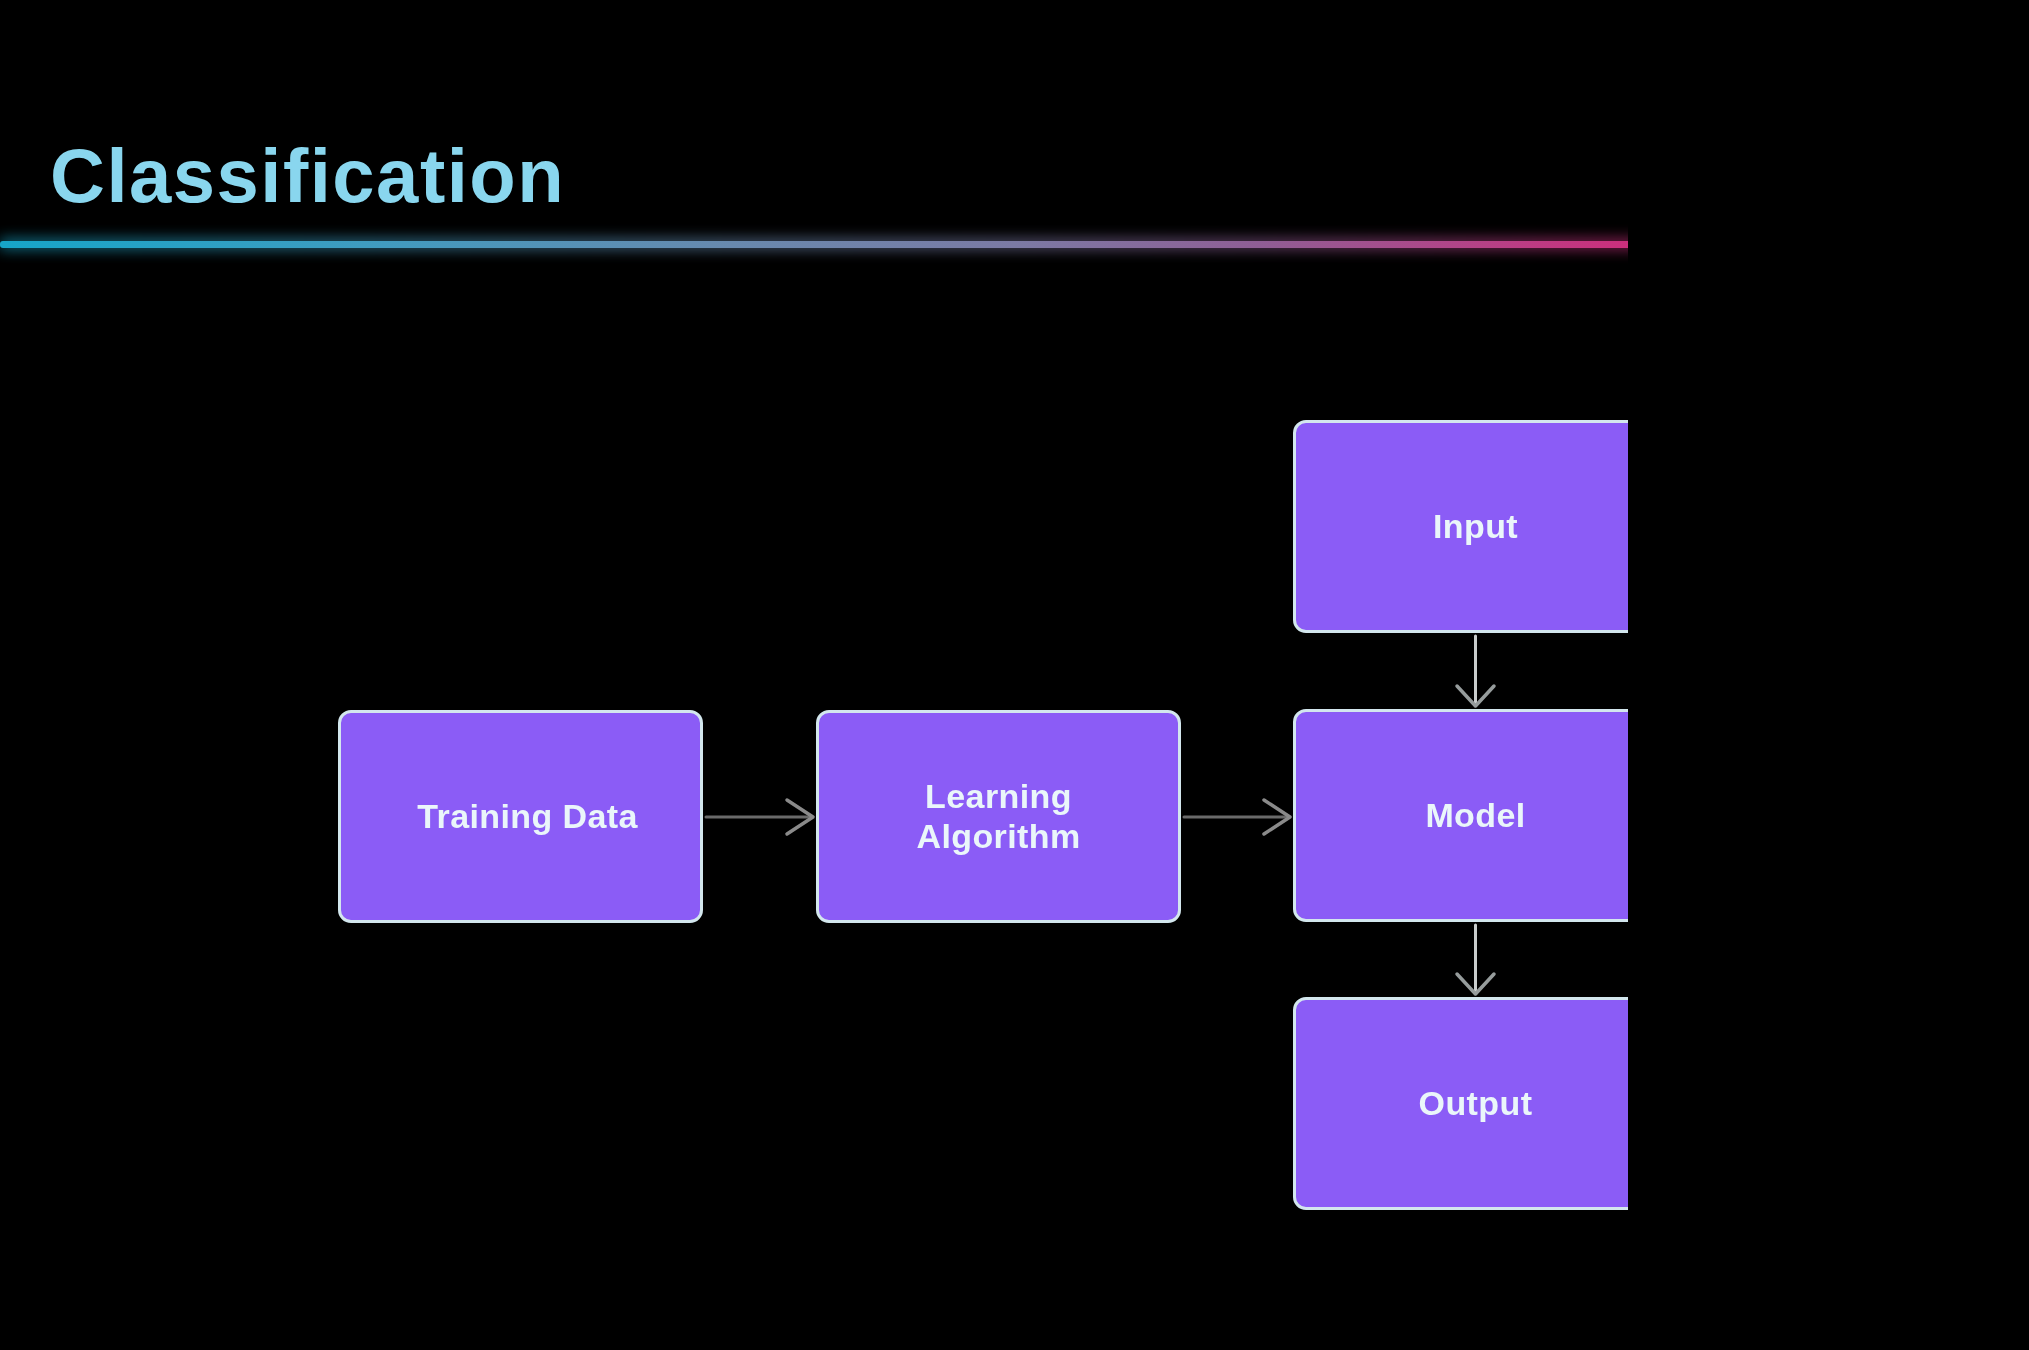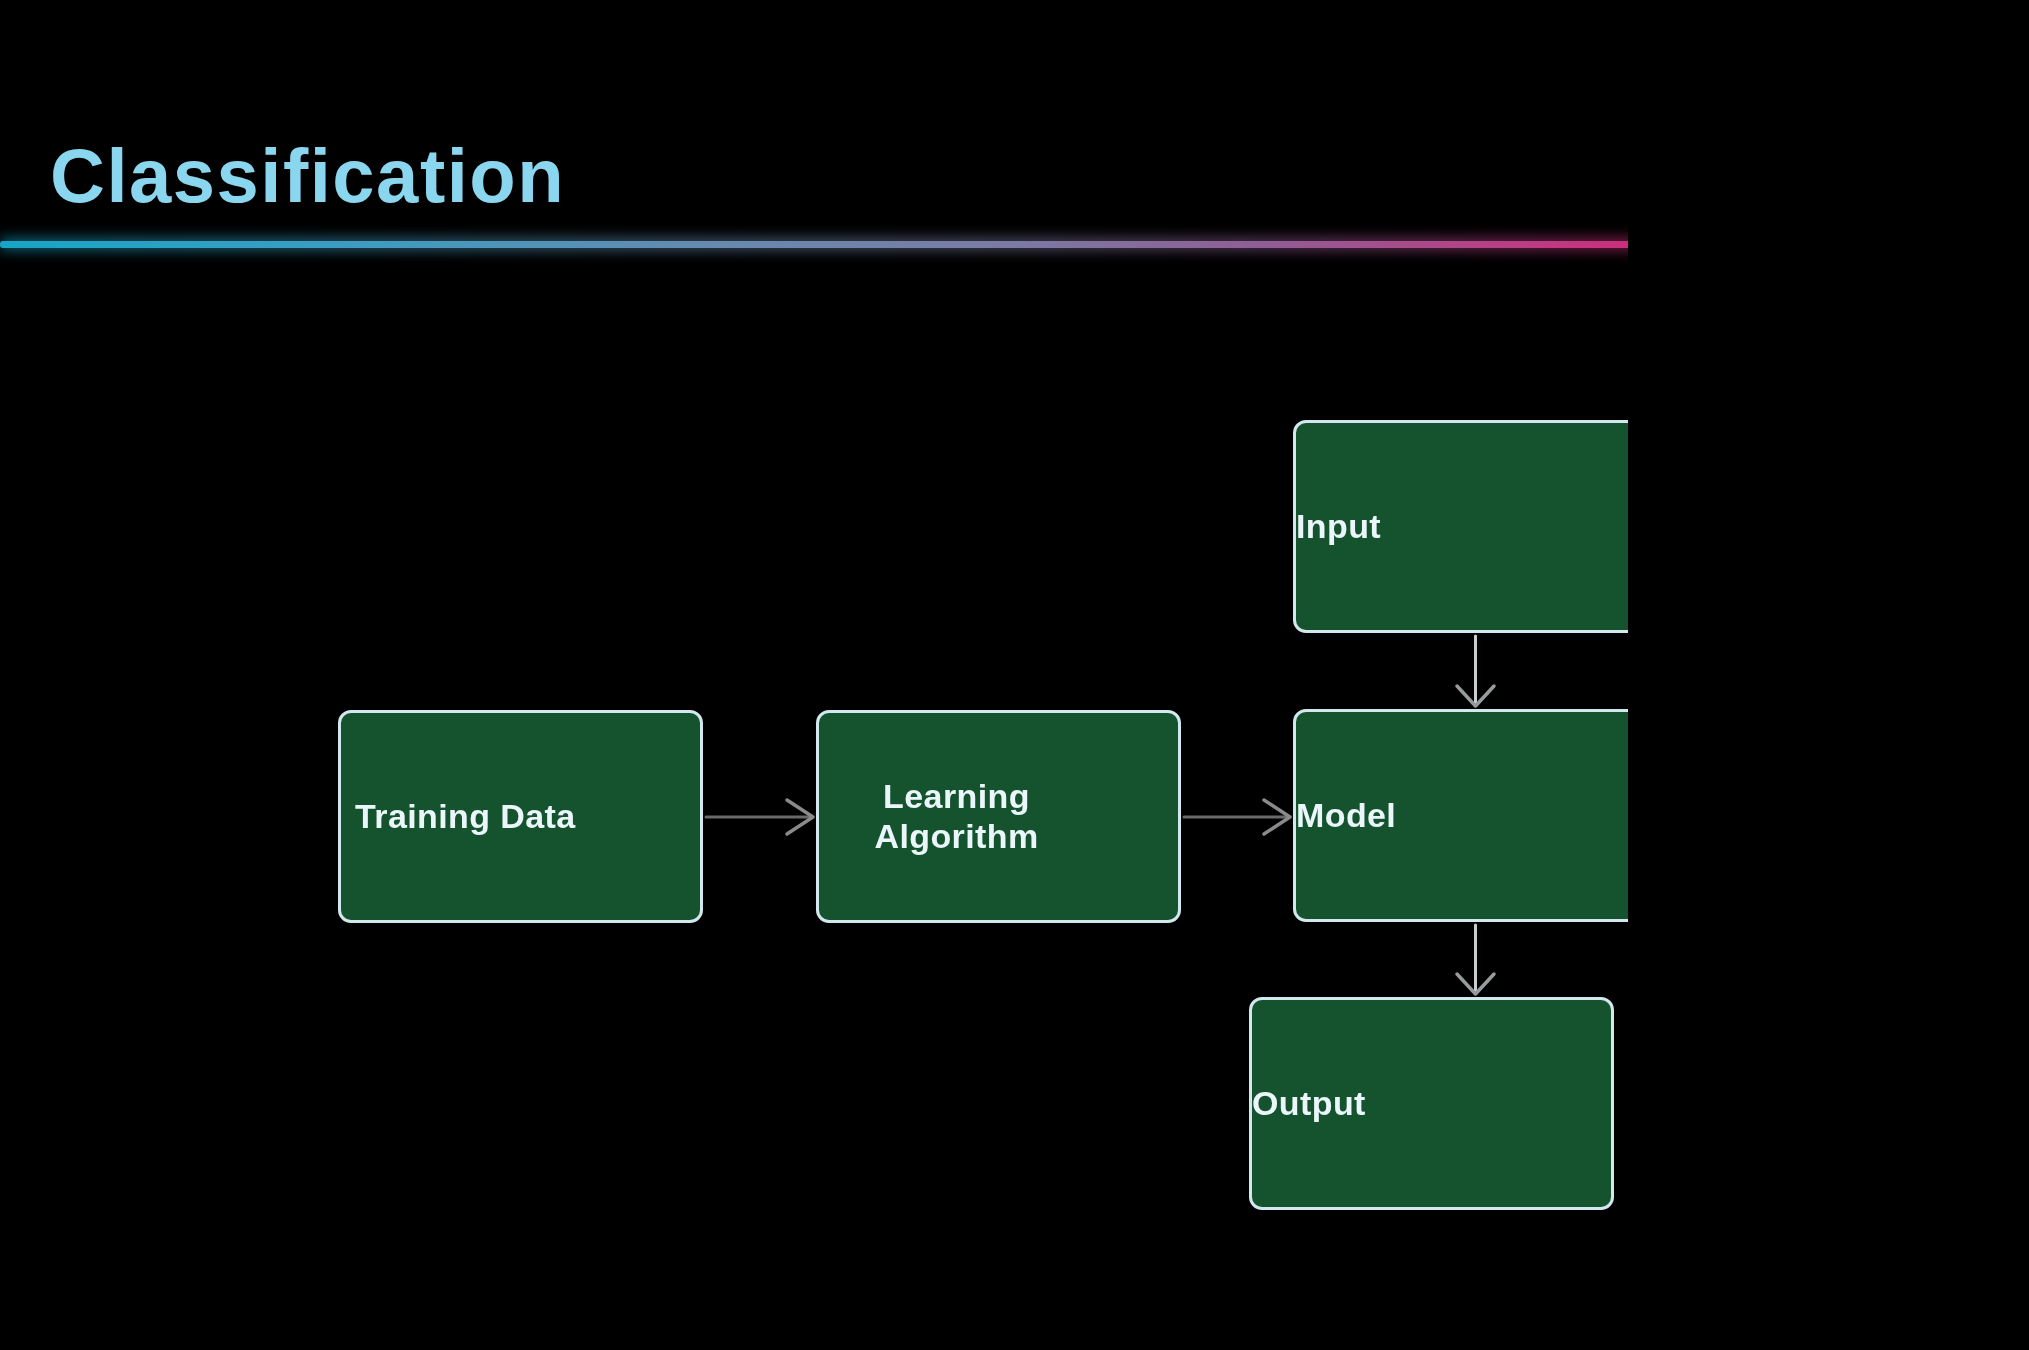--- a/index.html
+++ b/index.html
@@ -60,40 +60,41 @@
       #16a5c8 0%, #3f9cc0 18%, #6889ae 36%, #7b7aa4 50%,
       #8f5e95 62%, #b83f85 74%, #dc2074 86%, #ef0d6e 100%);
   }
 
   
   .node {
     position: absolute;
     width: 365px;
     height: 213px;
     box-sizing: border-box;
-    background: #14532d;
+    background: #8b5cf6;
     border: 3px solid #d3e7ee;
     border-radius: 13px;
     display: flex;
     align-items: center;
+    justify-content: center;
     text-align: center;
   }
   .node .label {
     color: #eaf6fa;
     font-size: 34px;
     font-weight: 600;
     letter-spacing: 0.4px;
     line-height: 1.16;
     max-width: 275px;
   }
   .node-input            { left: 1293px; top: 420px; }
   .node-training-data    { left: 338px;  top: 710px; padding-left: 14px; }
   .node-learning-algorithm { left: 816px; top: 710px; }
   .node-model            { left: 1293px; top: 709px; }
-  .node-output           { left: 1249px; top: 997px; }
+  .node-output           { left: 1293px; top: 997px; }
 
   
   .edges {
     position: absolute;
     left: 0;
     top: 0;
     width: 2029px;
     height: 1350px;
     pointer-events: none;
   }

